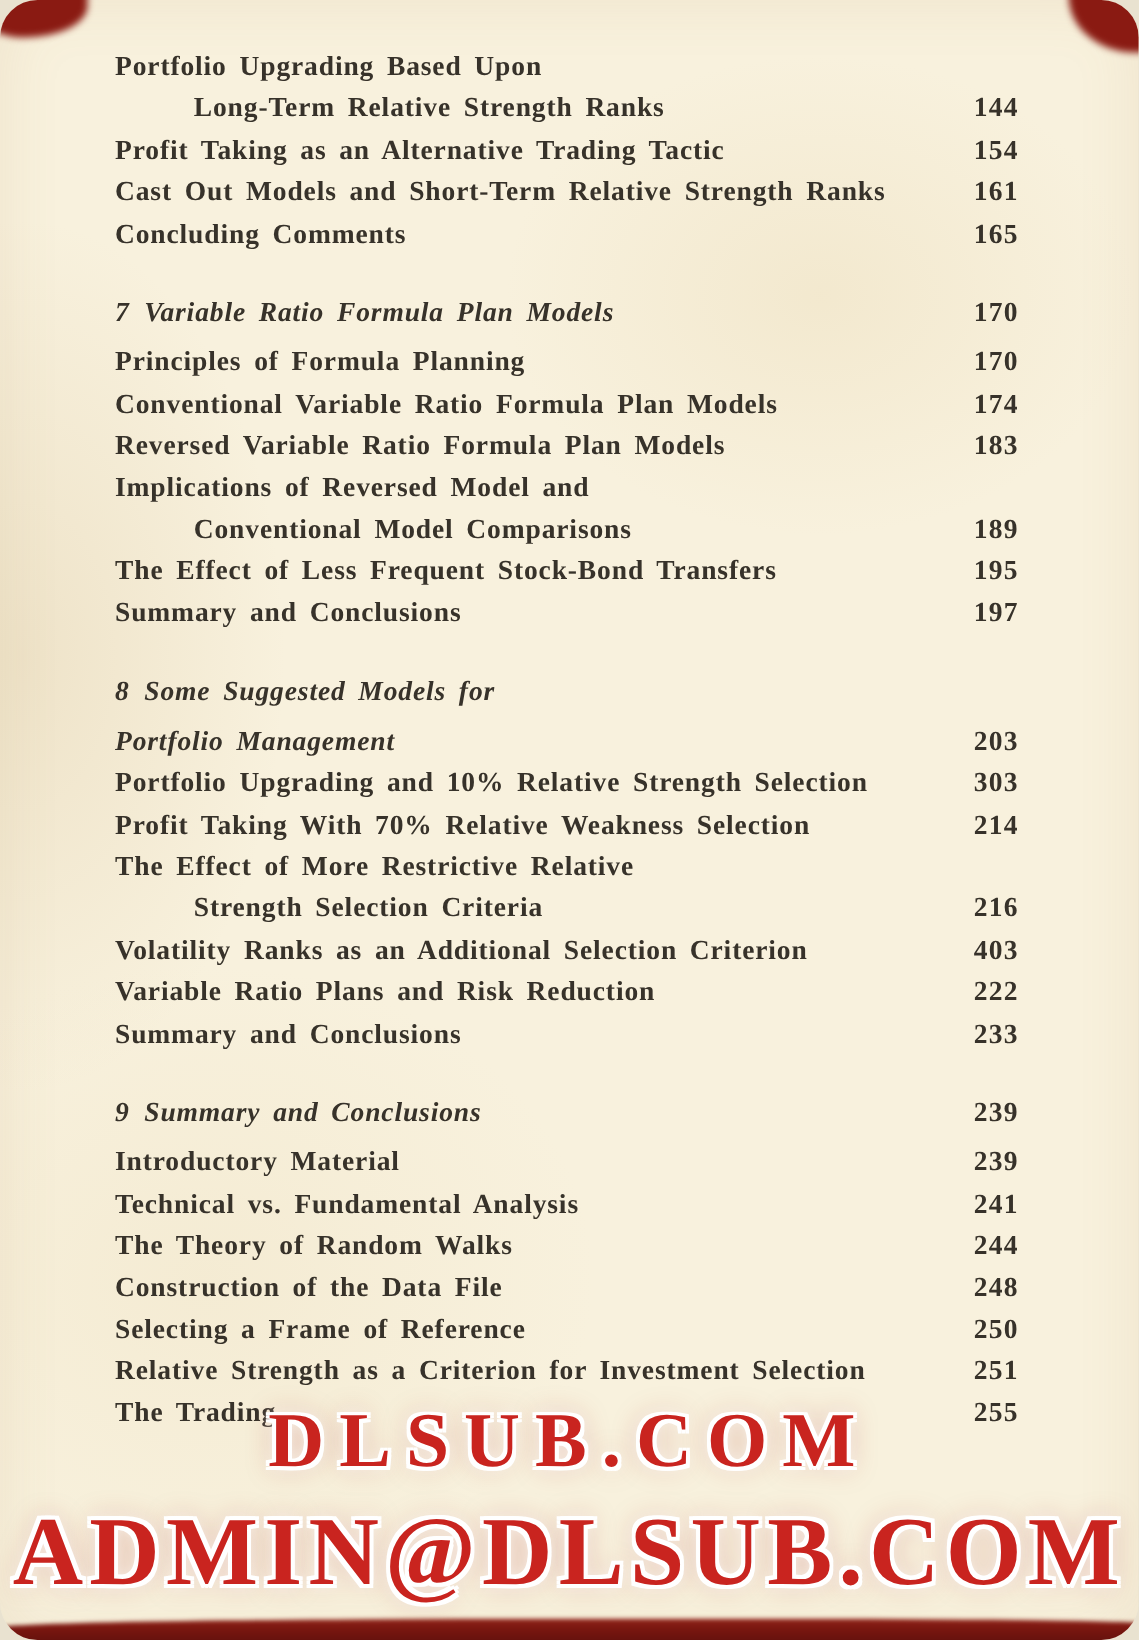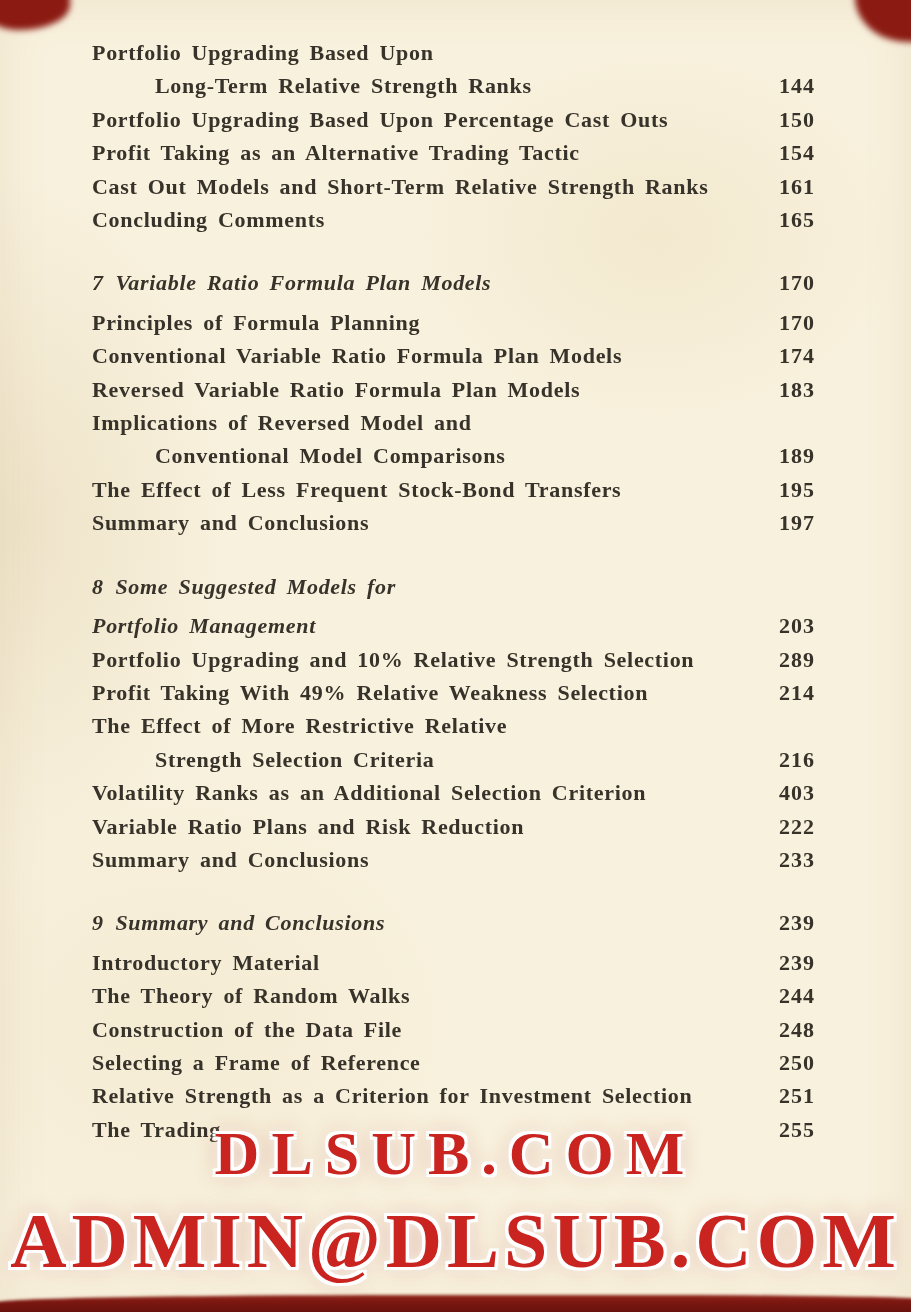--- a/index.html
+++ b/index.html
@@ -13,20 +13,21 @@
     height: 1312px;
     overflow: hidden;
     background:
       radial-gradient(ellipse 420px 320px at 72% 18%, rgba(233,217,180,.35), transparent 60%),
       radial-gradient(ellipse 520px 420px at 18% 78%, rgba(236,222,188,.30), transparent 60%),
       radial-gradient(ellipse 300px 500px at 2% 40%, rgba(210,185,140,.25), transparent 70%),
       #f8f1dd;
     box-shadow: inset 0 0 50px rgba(170,130,70,.12);
     font-family: "Liberation Serif", "DejaVu Serif", serif;
     color: #37322a;
+    border-radius: 30px;
   }
   .toc {
     position: absolute;
     top: 36px;
     left: 92px;
     right: 96px;
   }
   .row {
     display: flex;
     justify-content: space-between;
@@ -123,24 +124,20 @@
   <div class="toc">
       <div class="toc-section">
         <div class="row">
           <span class="entry-text">Portfolio Upgrading Based Upon</span>
         </div>
         <div class="row cont">
           <span class="entry-text">Long-Term Relative Strength Ranks</span>
           <span class="pagenum">144</span>
         </div>
         <div class="row">
-          <span class="entry-text">Portfolio Upgrading Based Upon Percentage Cast Outs</span>
-          <span class="pagenum">150</span>
-        </div>
-        <div class="row">
           <span class="entry-text">Profit Taking as an Alternative Trading Tactic</span>
           <span class="pagenum">154</span>
         </div>
         <div class="row">
           <span class="entry-text">Cast Out Models and Short-Term Relative Strength Ranks</span>
           <span class="pagenum">161</span>
         </div>
         <div class="row">
           <span class="entry-text">Concluding Comments</span>
           <span class="pagenum">165</span>
@@ -174,24 +171,24 @@
         <div class="row">
           <span class="entry-text">Summary and Conclusions</span>
           <span class="pagenum">197</span>
         </div>
       </div>
       <div class="toc-section">
         <div class="row heading-row section-heading"><span class="heading-text">8 Some Suggested Models for</span></div>
         <div class="row heading-row"><span class="heading-text">Portfolio Management</span><span class="pagenum">203</span></div>
         <div class="row">
           <span class="entry-text">Portfolio Upgrading and 10% Relative Strength Selection</span>
-          <span class="pagenum">289</span>
-        </div>
-        <div class="row">
-          <span class="entry-text">Profit Taking With 49% Relative Weakness Selection</span>
+          <span class="pagenum">303</span>
+        </div>
+        <div class="row">
+          <span class="entry-text">Profit Taking With 70% Relative Weakness Selection</span>
           <span class="pagenum">214</span>
         </div>
         <div class="row">
           <span class="entry-text">The Effect of More Restrictive Relative</span>
         </div>
         <div class="row cont">
           <span class="entry-text">Strength Selection Criteria</span>
           <span class="pagenum">216</span>
         </div>
         <div class="row">
@@ -205,20 +202,24 @@
         <div class="row">
           <span class="entry-text">Summary and Conclusions</span>
           <span class="pagenum">233</span>
         </div>
       </div>
       <div class="toc-section">
         <div class="row heading-row section-heading"><span class="heading-text">9 Summary and Conclusions</span><span class="pagenum">239</span></div>
         <div class="row">
           <span class="entry-text">Introductory Material</span>
           <span class="pagenum">239</span>
+        </div>
+        <div class="row">
+          <span class="entry-text">Technical vs. Fundamental Analysis</span>
+          <span class="pagenum">241</span>
         </div>
         <div class="row">
           <span class="entry-text">The Theory of Random Walks</span>
           <span class="pagenum">244</span>
         </div>
         <div class="row">
           <span class="entry-text">Construction of the Data File</span>
           <span class="pagenum">248</span>
         </div>
         <div class="row">

